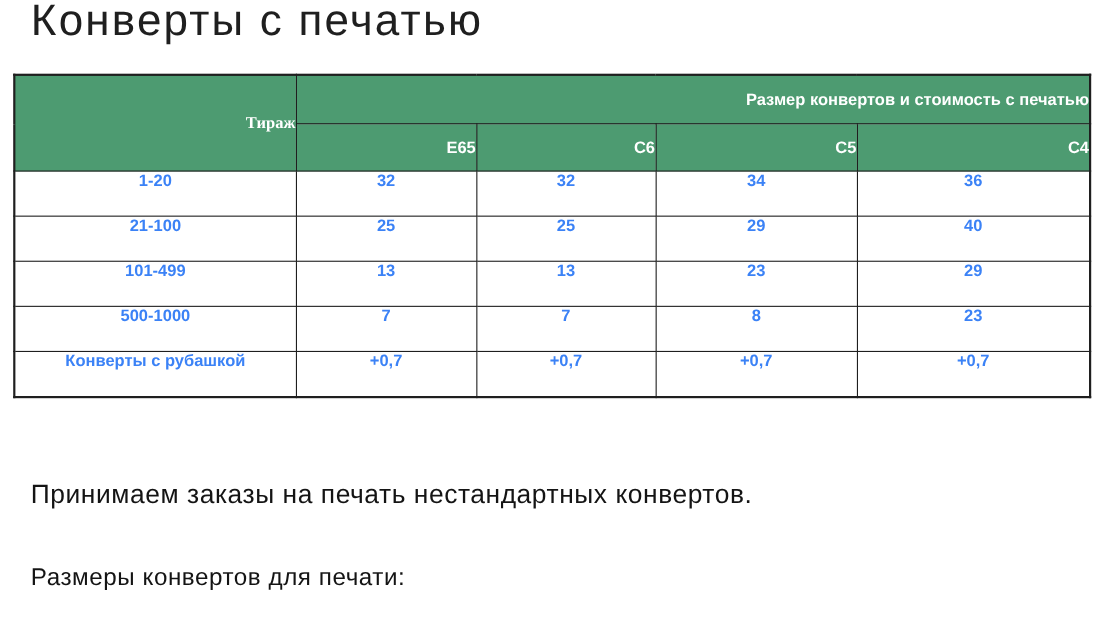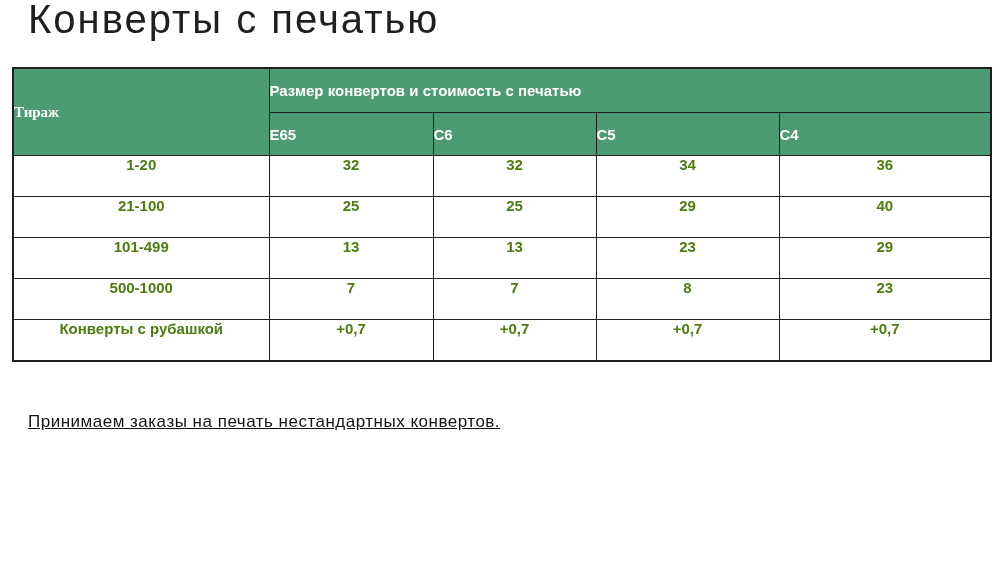--- a/index.html
+++ b/index.html
@@ -31,42 +31,41 @@
     font-size:15px;font-weight:bold;
   }
   table.price th, table.price td{
     border:1px solid var(--border);
     padding:0;
   }
   thead th{
     background:var(--green);
     color:#ffffff;
     vertical-align:middle;
-    text-align:left;
+    text-align:right;
   }
   th.corner-th{vertical-align:middle;font-family:Liberation Serif, serif;}
   th.group-th{height:43px;border-bottom:1px solid #416e55;}
   th.sub-th{height:42px;border-left:1px solid #3e3e3e;border-right:1px solid #3e3e3e;}
   tbody tr{height:41px;}
   tbody td{
     background:#ffffff;
-    color:#4d7c0f;
+    color:#3b82f6;
     text-align:center;
     vertical-align:top;
     padding-top:5px;
     border-top:2px solid var(--border);
     font-size:15px;
   }
 
   
   .notes{
-    position:absolute;left:28px;top:408px;width:960px;
-    font-size:17px;line-height:27.5px;letter-spacing:0.5px;
+    position:absolute;left:28px;top:436px;width:960px;
+    font-size:24px;line-height:27.5px;letter-spacing:0.5px;
     color:#141414;
-    text-decoration:underline;
   }
   .notes p{margin:0;white-space:nowrap;}
 
   .sizes{
     position:absolute;left:28px;top:511px;width:960px;
     font-size:22px;line-height:27.5px;letter-spacing:0.5px;
     color:#141414;
   }
   .sizes p{margin:0;white-space:nowrap;}
 </style>
@@ -134,15 +133,16 @@
           <td>+0,7</td>
         </tr>
       </tbody>
   </table>
 
   <div class="notes">
     <p>Принимаем заказы на печать нестандартных конвертов.</p>
   </div>
 
   <div class="sizes">
+    <p>Размеры конвертов для печати:</p>
   </div>
 
 </div>
 
 </body></html>

